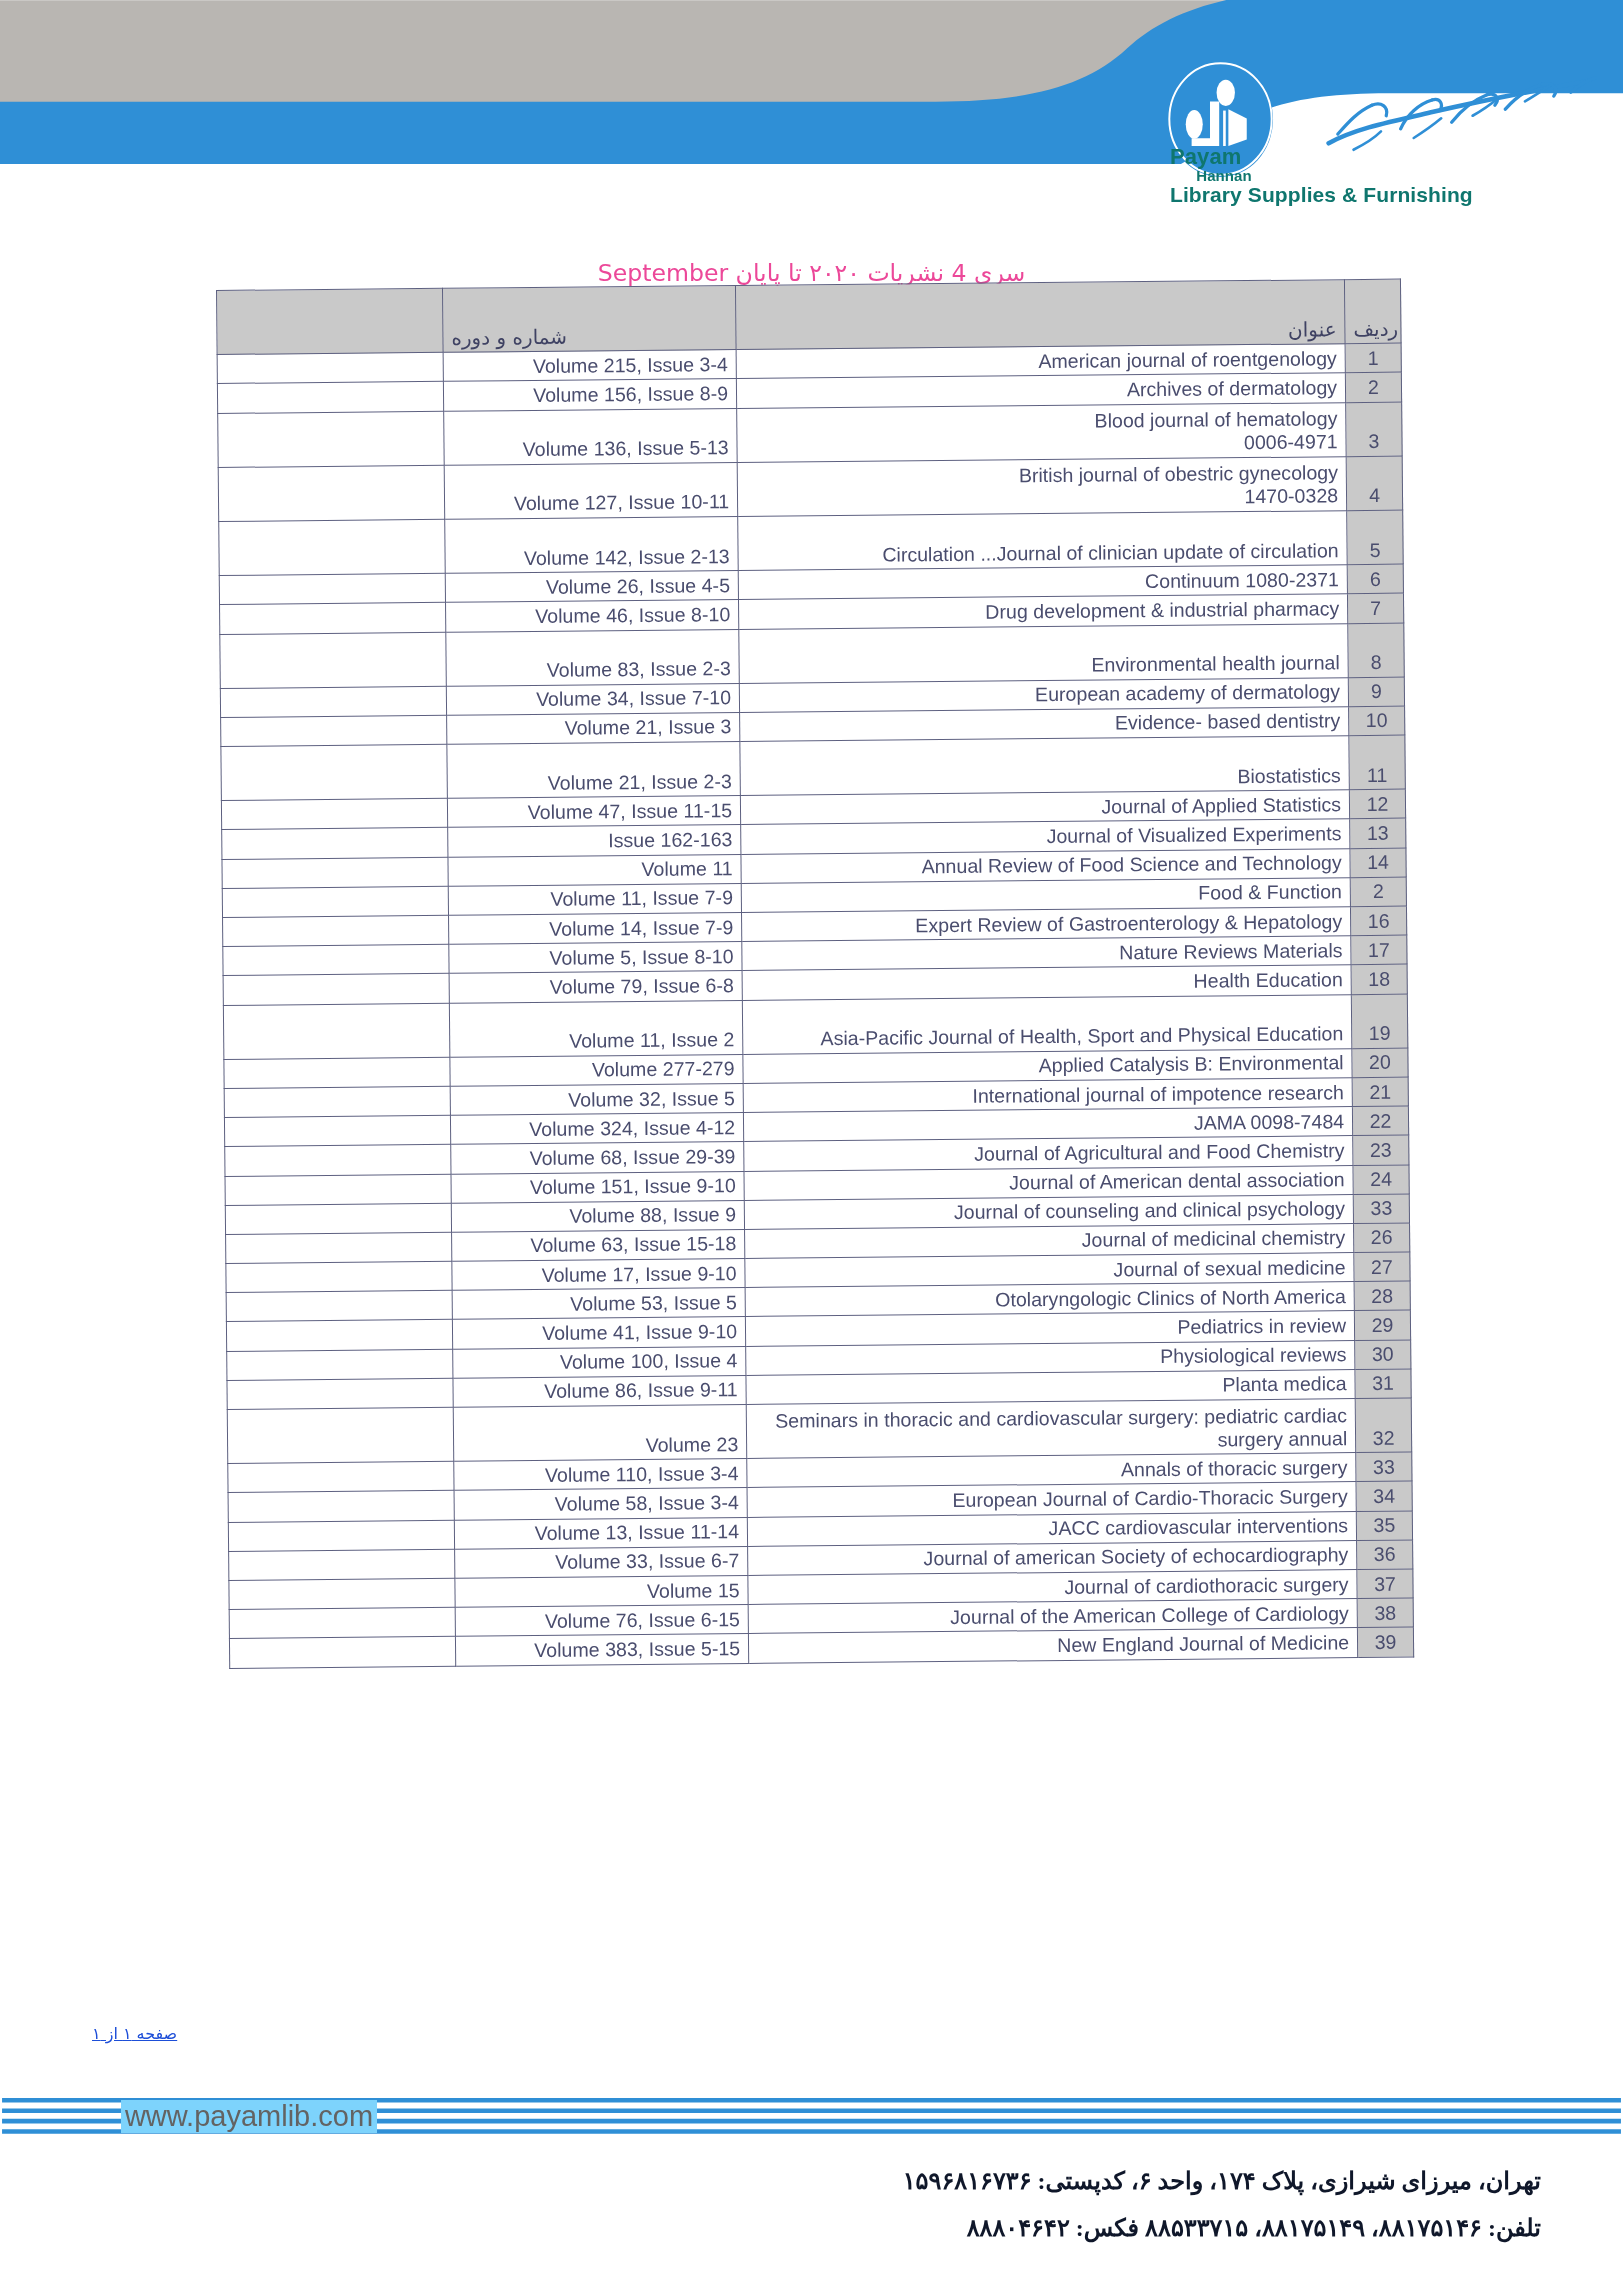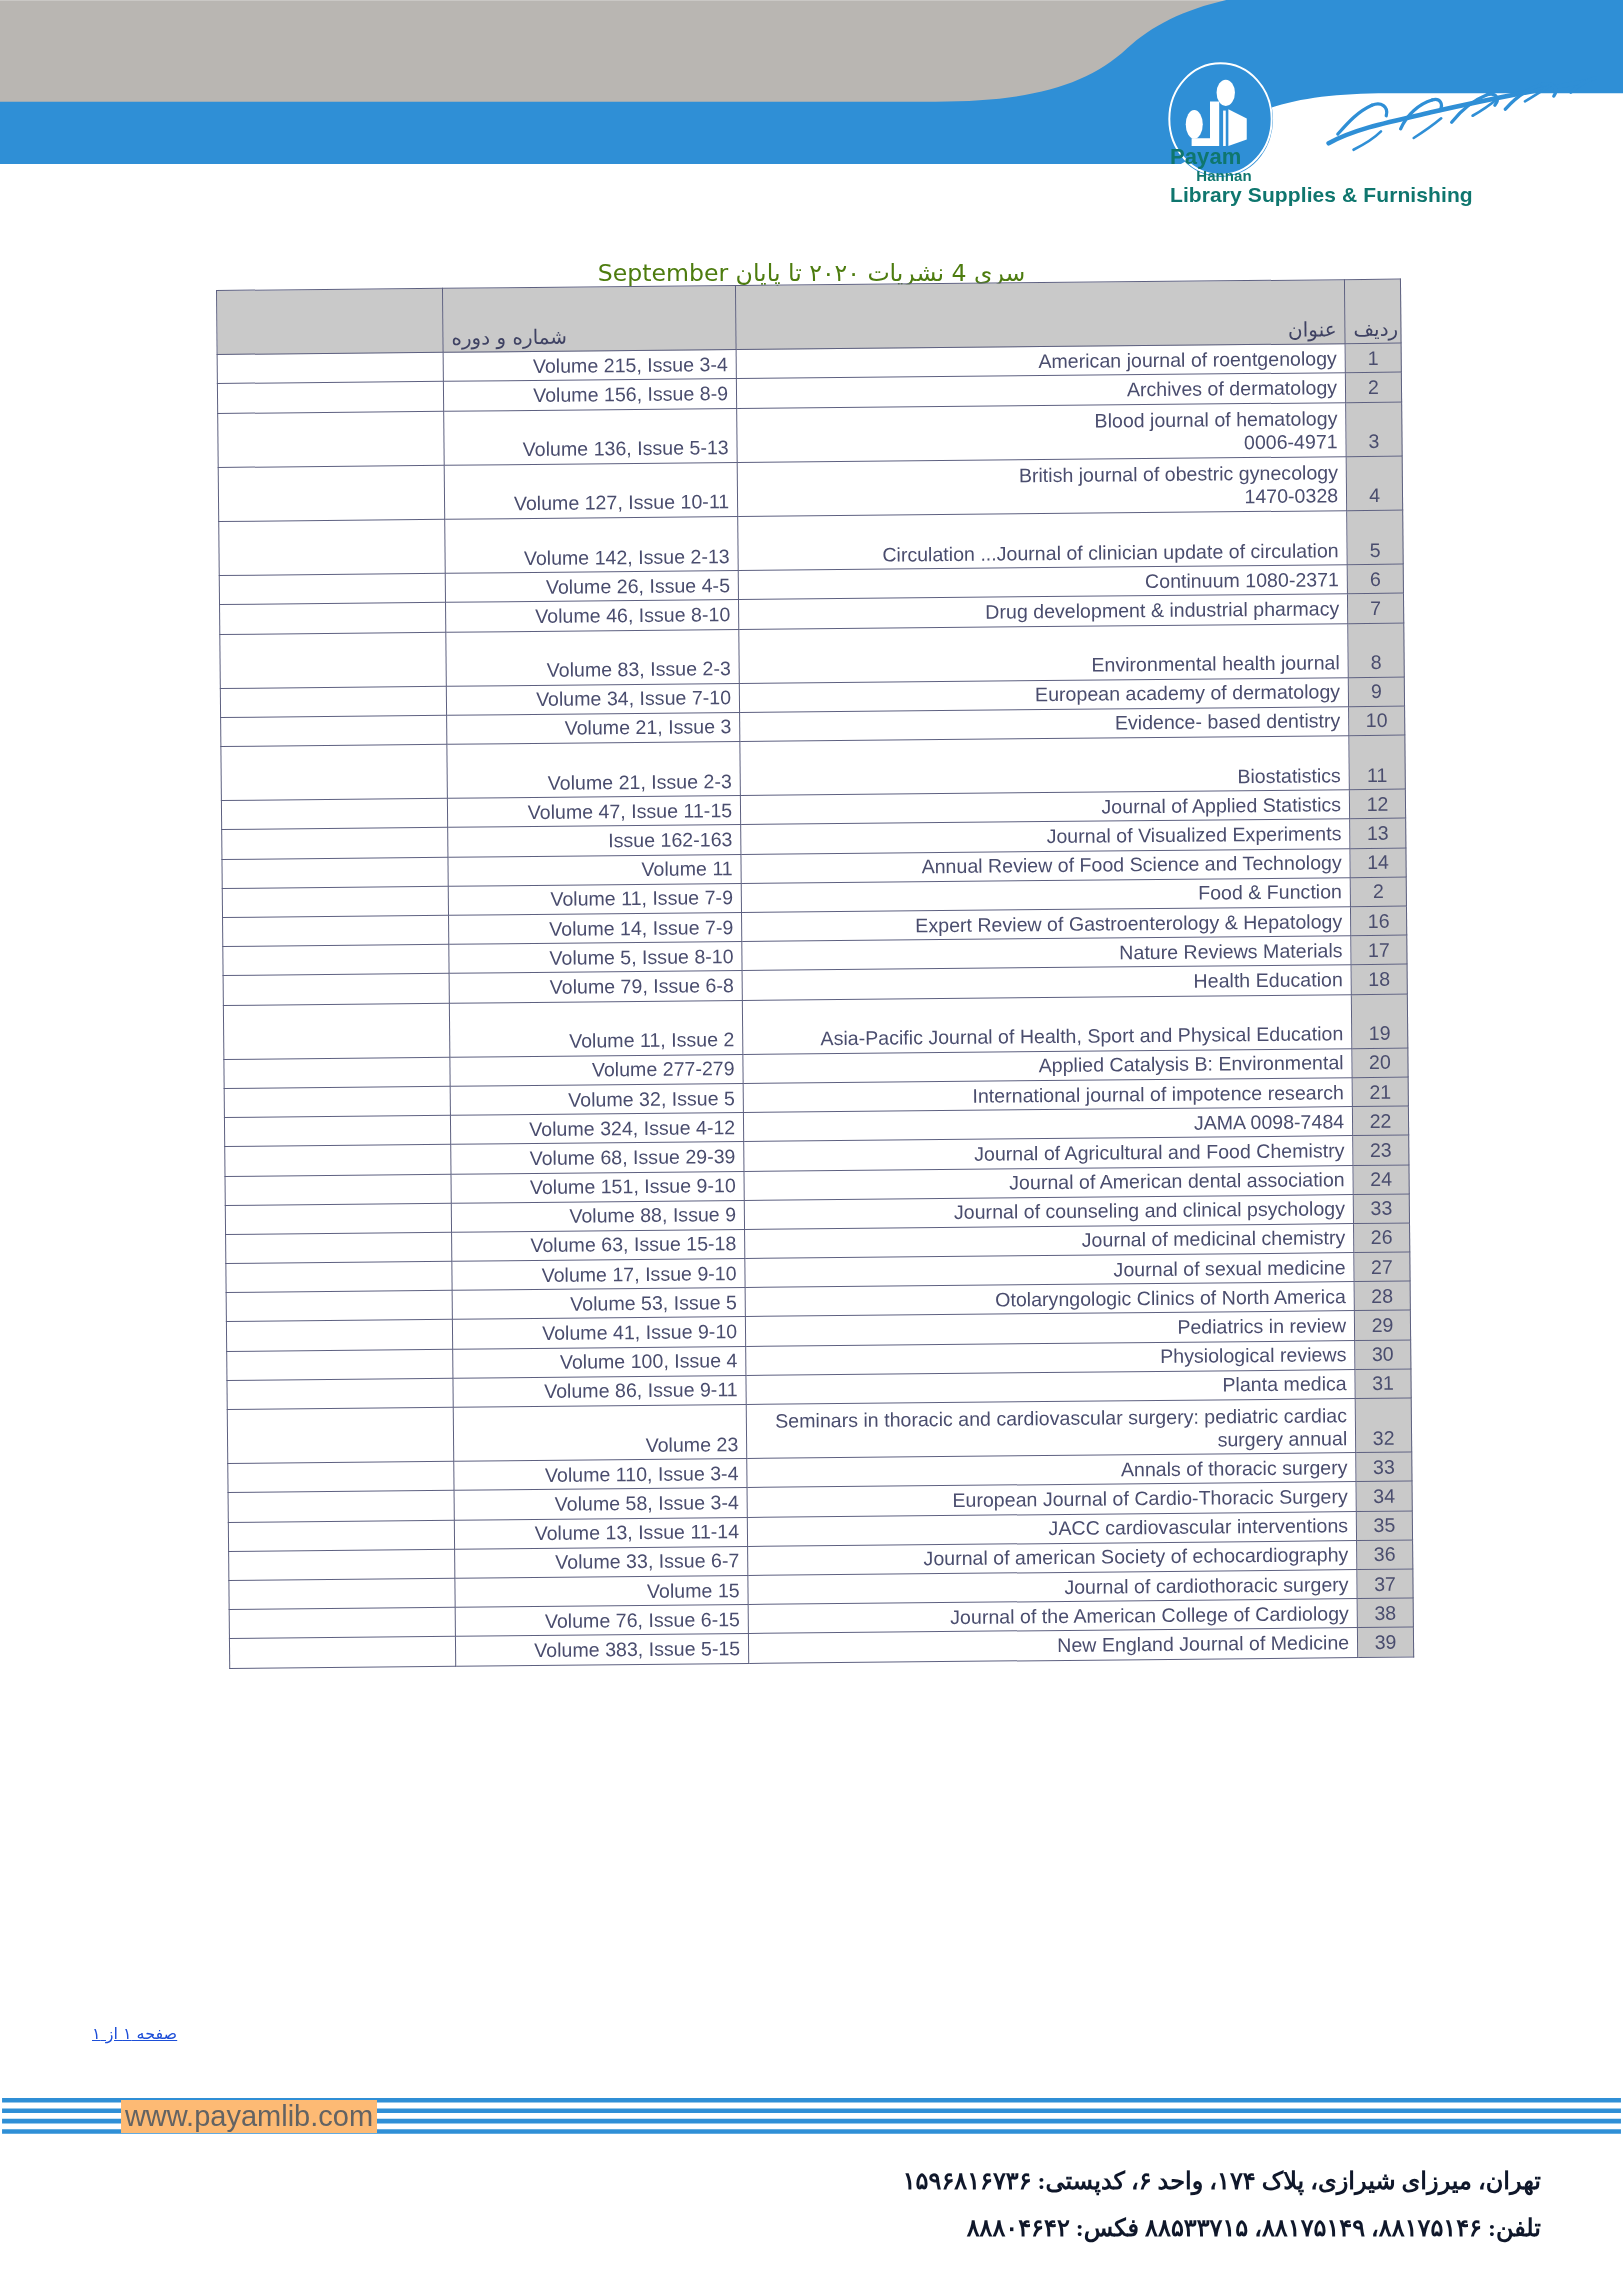--- a/index.html
+++ b/index.html
@@ -41,21 +41,21 @@
   #logo-en .l3{font-size:21px;display:block;padding-left:11.8px;}
   #logo-script{
     position:absolute;right:-9.8px;top:3.9px;width:288px;height:98px;
   }
 
   
   #doc-title{
     position:absolute; left:0; top:259px; width:1623px;
     text-align:center;
     font-size:23.6px;
-    color:#4d7c0f;
+    color:#ec4899;
     direction:rtl;
     font-family:"DejaVu Sans","Liberation Sans",sans-serif;
   }
 
   
   #table-wrap{
     position:absolute; left:216px; top:290px;
     width:1183px;
     transform:rotate(-0.55deg);
     transform-origin:left top;
@@ -101,21 +101,21 @@
   #page-of{
     position:absolute; left:92px; top:2024px;
     font-size:16px;color:#1d4ed8;direction:rtl;
     font-family:"DejaVu Sans","Liberation Sans",sans-serif;
     text-decoration:underline;
   }
   #footer-rule{position:absolute;left:0;top:2095px;width:1623px;height:47px;}
   #site-url{
     position:absolute; left:121px; top:2100px;
     font-size:29px;color:#636363;
-    background:#fdba74;padding:0 3.9px;
+    background:#7dd3fc;padding:0 3.9px;
     font-family:"Liberation Sans",sans-serif;
   }
   .contact{
     position:absolute; right:82px;
     direction:rtl;
     color:#0f172a;font-weight:bold;
     font-family:Liberation Serif, serif;
   }
   #contact-address{top:2167px;font-size:24px;}
   #contact-phone{top:2214px;font-size:24px;margin-left:28px;}

